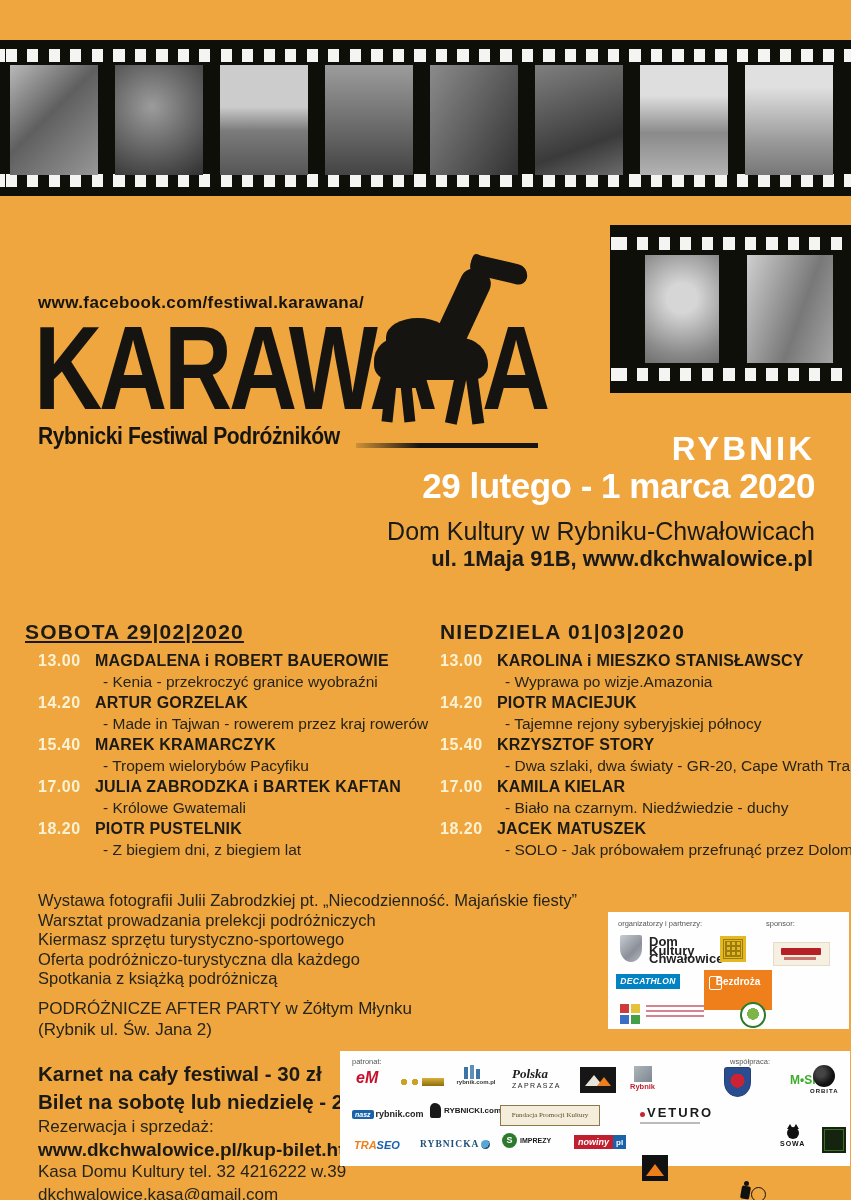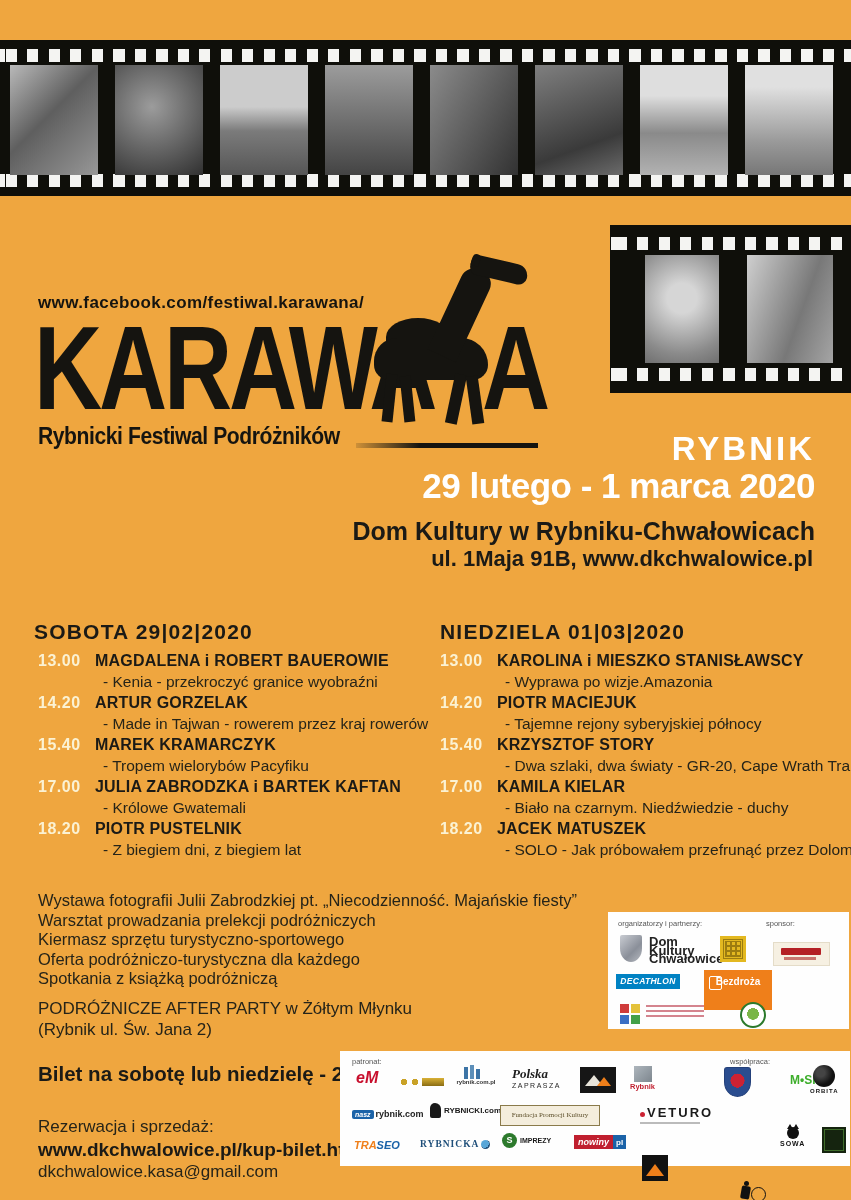--- a/index.html
+++ b/index.html
@@ -40,21 +40,21 @@
   .camel .neck{left:94px;top:12px;width:31px;height:94px;border-radius:14px 14px 0 0;transform:rotate(25deg);}
   .camel .hump{left:34px;top:64px;width:64px;height:38px;border-radius:50% 50% 0 0;}
   .camel .body{left:22px;top:84px;width:114px;height:42px;border-radius:24px 28px 16px 16px;}
   .camel .leg1{left:32px;top:120px;width:11px;height:48px;transform:rotate(6deg);}
   .camel .leg2{left:50px;top:122px;width:11px;height:46px;transform:rotate(-6deg);}
   .camel .leg3{left:98px;top:120px;width:12px;height:50px;transform:rotate(12deg);}
   .camel .leg4{left:117px;top:122px;width:12px;height:48px;transform:rotate(-8deg);}
   
   .rybnik{position:absolute;right:36px;top:430px;font-size:33px;font-weight:bold;letter-spacing:3px;color:#fff;}
   .date-line{position:absolute;right:36px;top:466px;font-size:35px;font-weight:bold;letter-spacing:-.5px;color:#fff;white-space:nowrap;}
-  .venue{position:absolute;right:36px;top:517px;font-size:25px;font-weight:bold;color:#1b1a16;white-space:nowrap;}
+  .venue{position:absolute;right:36px;top:517px;font-size:25px;font-weight:normal;color:#1b1a16;white-space:nowrap;}
   .address{position:absolute;right:38px;top:546px;font-size:22px;font-weight:bold;color:#1b1a16;white-space:nowrap;}
   
   .col-header{position:absolute;font-size:21px;font-weight:bold;letter-spacing:1.2px;color:#1b1a16;}
   .event{position:absolute;display:flex;gap:9px;}
   .event .time{width:48px;flex:none;font-size:16px;font-weight:bold;color:#FBF2D3;letter-spacing:.5px;}
   .event .name{font-size:16px;font-weight:bold;color:#1b1a16;letter-spacing:.2px;white-space:nowrap;}
   .event .desc{font-size:15.5px;color:#262419;margin-top:3px;padding-left:8px;white-space:nowrap;}
   
   .attractions{position:absolute;left:38px;top:891px;font-size:16.5px;line-height:19.5px;color:#262419;}
   .afterparty{position:absolute;left:38px;top:999px;font-size:17px;line-height:20.5px;color:#262419;}
@@ -197,21 +197,21 @@
     <div class="leg4"></div>
   </div>
   <div class="festiwal-sub"><span class="condensed">Rybnicki Festiwal Podróżników</span></div>
   <div class="sub-line"></div>
 
   <div class="rybnik">RYBNIK</div>
   <div class="date-line">29 lutego  - 1 marca 2020</div>
   <div class="venue">Dom Kultury w Rybniku-Chwałowicach</div>
   <div class="address">ul. 1Maja 91B, www.dkchwalowice.pl</div>
 
-  <div class="col-header" style="left:34px;top:620px;">SOBOTA  29|02|2020</div>
+  <div class="col-header" style="left:25px;top:620px;text-decoration:underline;">SOBOTA  29|02|2020</div>
   <div class="event" style="left:38px;top:652px;">
     <span class="time">13.00</span>
     <div>
         <div class="name">MAGDALENA i ROBERT BAUEROWIE</div>
          <div class="desc">- Kenia - przekroczyć granice wyobraźni</div>
       </div>
   </div>
   <div class="event" style="left:38px;top:694px;">
     <span class="time">14.20</span>
     <div>
@@ -285,26 +285,28 @@
     <div>Oferta podróżniczo-turystyczna dla każdego</div>
     <div>Spotkania z książką podróżniczą</div>
   </div>
 
   <div class="afterparty">
     <div>PODRÓŻNICZE AFTER PARTY w Żółtym Młynku</div>
     <div>(Rybnik ul. Św. Jana 2)</div>
   </div>
 
   <div class="tickets">
+    <div>Karnet na cały festiwal - 30 zł</div>
     <div>Bilet na sobotę lub niedzielę - 20 zł</div>
   </div>
 
   <div class="sales">
     <span class="row">Rezerwacja i sprzedaż:</span>
     <span class="row url">www.dkchwalowice.pl/kup-bilet.html</span>
+    <span class="row">Kasa Domu Kultury tel. 32 4216222 w.39</span>
     <span class="row">dkchwalowice.kasa@gmail.com</span>
   </div>
 
   <div class="whitebox partners-box">
     <div class="tinylabel" style="left:10px;top:7px;">organizatorzy i partnerzy:</div>
     <div class="tinylabel" style="left:158px;top:7px;">sponsor:</div>
     <div class="shield"></div>
     <div class="dk-text">Dom Kultury Chwałowice</div>
     <div class="yellow-logo">
         <i></i>

